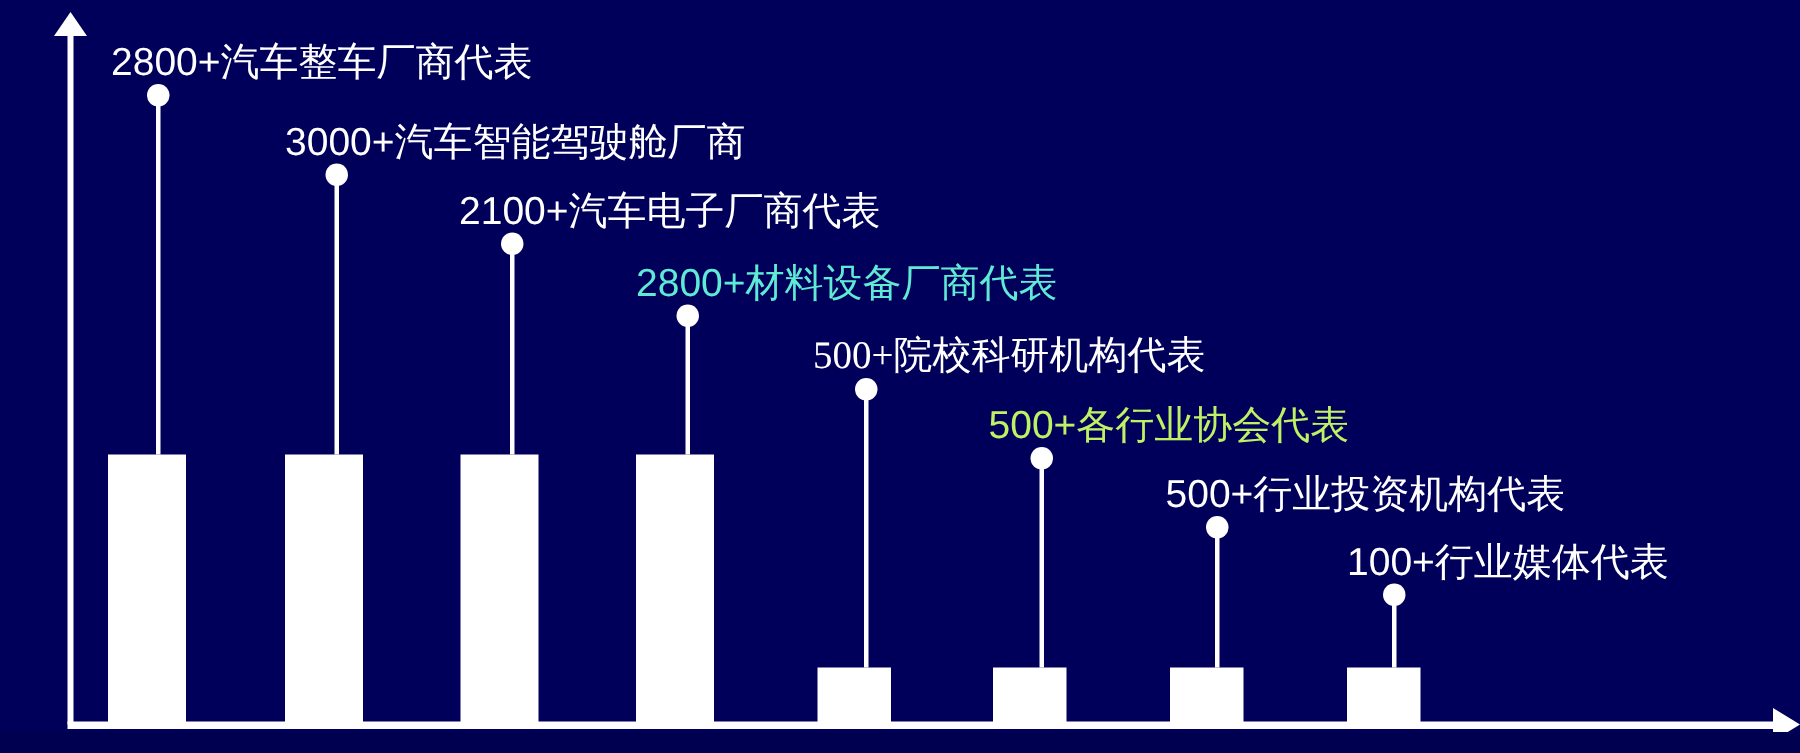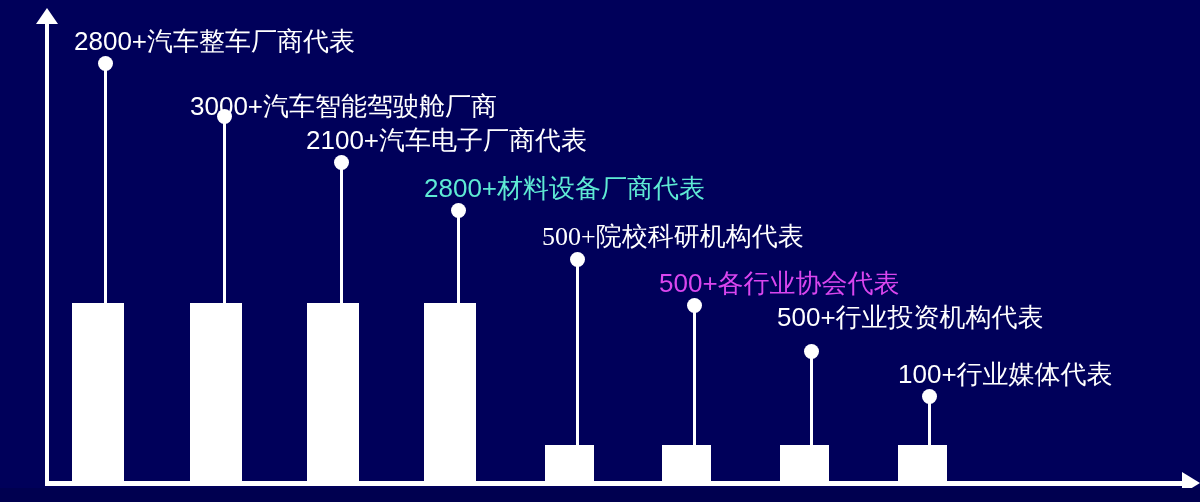--- a/index.html
+++ b/index.html
@@ -104,34 +104,34 @@
       <div class="bar" style="left: 424px; top: 303px; width: 52px; height: 179px; background: rgb(255, 255, 255);"></div>
       <div class="bar" style="left: 545px; top: 445px; width: 49px; height: 37px; background: rgb(255, 255, 255);"></div>
       <div class="bar" style="left: 662px; top: 445px; width: 49px; height: 37px; background: rgb(255, 255, 255);"></div>
       <div class="bar" style="left: 780px; top: 445px; width: 49px; height: 37px; background: rgb(255, 255, 255);"></div>
       <div class="bar" style="left: 898px; top: 445px; width: 49px; height: 37px; background: rgb(255, 255, 255);"></div>
       <div class="stem" style="left: 104px; top: 63px; height: 240px; background: rgb(255, 255, 255);"></div>
       <div class="dot" style="left: 98px; top: 56px; background: rgb(255, 255, 255);"></div>
       <div class="callout-label" style="left: 74px; top: 26px; color: rgb(255, 255, 255);">2800+汽车整车厂商代表</div>
       <div class="stem" style="left: 223px; top: 116px; height: 187px; background: rgb(255, 255, 255);"></div>
       <div class="dot" style="left: 217px; top: 109px; background: rgb(255, 255, 255);"></div>
-      <div class="callout-label" style="left: 190px; top: 91px; color: rgb(255, 255, 255);">3000+汽车智能驾驶舱厂商</div>
+      <div class="callout-label" style="left: 190px; top: 79px; color: rgb(255, 255, 255);">3000+汽车智能驾驶舱厂商</div>
       <div class="stem" style="left: 340px; top: 162px; height: 141px; background: rgb(255, 255, 255);"></div>
       <div class="dot" style="left: 334px; top: 155px; background: rgb(255, 255, 255);"></div>
       <div class="callout-label" style="left: 306px; top: 125px; color: rgb(255, 255, 255);">2100+汽车电子厂商代表</div>
       <div class="stem" style="left: 457px; top: 210px; height: 93px; background: rgb(255, 255, 255);"></div>
       <div class="dot" style="left: 451px; top: 203px; background: rgb(255, 255, 255);"></div>
       <div class="callout-label" style="left: 424px; top: 173px; color: #5eead4;">2800+材料设备厂商代表</div>
       <div class="stem" style="left: 576px; top: 259px; height: 186px; background: rgb(255, 255, 255);"></div>
       <div class="dot" style="left: 570px; top: 252px; background: rgb(255, 255, 255);"></div>
       <div class="callout-label" style="left: 542px; top: 222px; color: rgb(255, 255, 255); font-family: Liberation Serif, serif;">500+院校科研机构代表</div>
       <div class="stem" style="left: 693px; top: 305px; height: 140px; background: rgb(255, 255, 255);"></div>
       <div class="dot" style="left: 687px; top: 298px; background: rgb(255, 255, 255);"></div>
-      <div class="callout-label" style="left: 659px; top: 268px; color: #d946ef;">500+各行业协会代表</div>
+      <div class="callout-label" style="left: 659px; top: 268px; color: #bef264;">500+各行业协会代表</div>
       <div class="stem" style="left: 810px; top: 351px; height: 94px; background: rgb(255, 255, 255);"></div>
       <div class="dot" style="left: 804px; top: 344px; background: rgb(255, 255, 255);"></div>
-      <div class="callout-label" style="left: 777px; top: 302px; color: rgb(255, 255, 255);">500+行业投资机构代表</div>
+      <div class="callout-label" style="left: 777px; top: 314px; color: rgb(255, 255, 255);">500+行业投资机构代表</div>
       <div class="stem" style="left: 928px; top: 396px; height: 49px; background: rgb(255, 255, 255);"></div>
       <div class="dot" style="left: 922px; top: 389px; background: rgb(255, 255, 255);"></div>
       <div class="callout-label" style="left: 898px; top: 359px; color: rgb(255, 255, 255);">100+行业媒体代表</div>
     </div>
 
 </div>
 
 </body></html>

